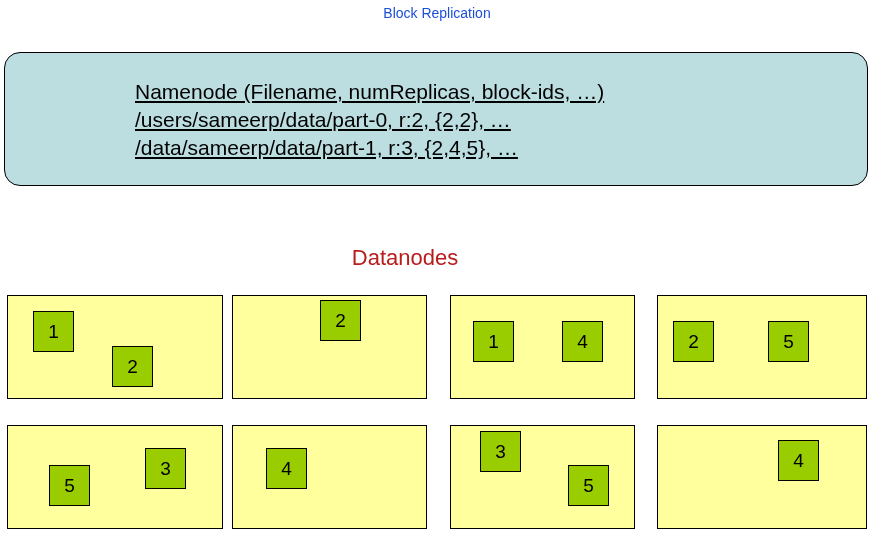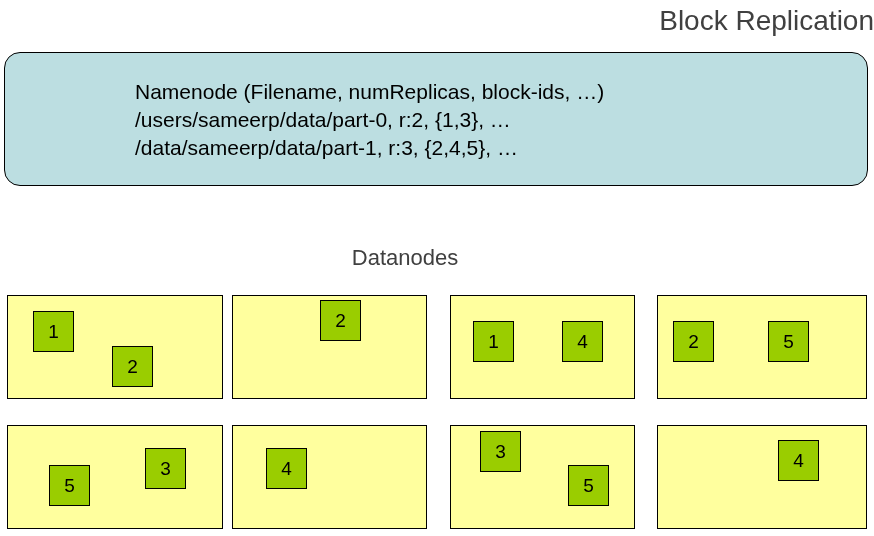--- a/index.html
+++ b/index.html
@@ -15,23 +15,23 @@
     width: 874px;
     height: 536px;
     background: #ffffff;
     overflow: hidden;
   }
   .title {
     position: absolute;
     left: 0;
     top: 5px;
     width: 874px;
-    text-align: right;
-    font-size: 28px;
-    color: #404040;
+    text-align: center;
+    font-size: 14px;
+    color: #1d4ed8;
     letter-spacing: 0px;
   }
   .namenode-box {
     position: absolute;
     left: 4px;
     top: 52px;
     width: 864px;
     height: 134px;
     box-sizing: border-box;
     background: #bcdee1;
@@ -42,29 +42,30 @@
     position: absolute;
     left: 135px;
     top: 78px;
     font-size: 21px;
     line-height: 28px;
     color: #000000;
     white-space: pre;
   }
   .namenode-text div {
     white-space: pre;
+    text-decoration: underline;
   }
   .datanodes-label {
     position: absolute;
     left: 0;
     top: 245px;
     width: 810px;
     text-align: center;
     font-size: 22px;
-    color: #404040;
+    color: #b91c1c;
   }
   .datanode {
     position: absolute;
     box-sizing: border-box;
     background: #ffff9e;
     border: 1px solid #000000;
   }
   .block {
     position: absolute;
     box-sizing: border-box;
@@ -82,21 +83,21 @@
 </style>
 </head>
 <body>
 
 <div id="canvas">
 
   <div class="title">Block Replication</div>
 
   <div class="namenode-box"></div>
 
-  <div class="namenode-text" id="namenode-text"><div>Namenode (Filename, numReplicas, block-ids, …)</div><div>/users/sameerp/data/part-0, r:2, {1,3}, …</div><div>/data/sameerp/data/part-1, r:3, {2,4,5}, …</div></div>
+  <div class="namenode-text" id="namenode-text"><div>Namenode (Filename, numReplicas, block-ids, …)</div><div>/users/sameerp/data/part-0, r:2, {2,2}, …</div><div>/data/sameerp/data/part-1, r:3, {2,4,5}, …</div></div>
 
   <div class="datanodes-label">Datanodes</div>
 
   <div id="datanodes-layer">
       <div class="datanode" style="left: 7px; top: 295px; width: 216px; height: 104px;"></div>
       <div class="datanode" style="left: 232px; top: 295px; width: 195px; height: 104px;"></div>
       <div class="datanode" style="left: 450px; top: 295px; width: 185px; height: 104px;"></div>
       <div class="datanode" style="left: 657px; top: 295px; width: 210px; height: 104px;"></div>
       <div class="datanode" style="left: 7px; top: 425px; width: 216px; height: 104px;"></div>
       <div class="datanode" style="left: 232px; top: 425px; width: 195px; height: 104px;"></div>

